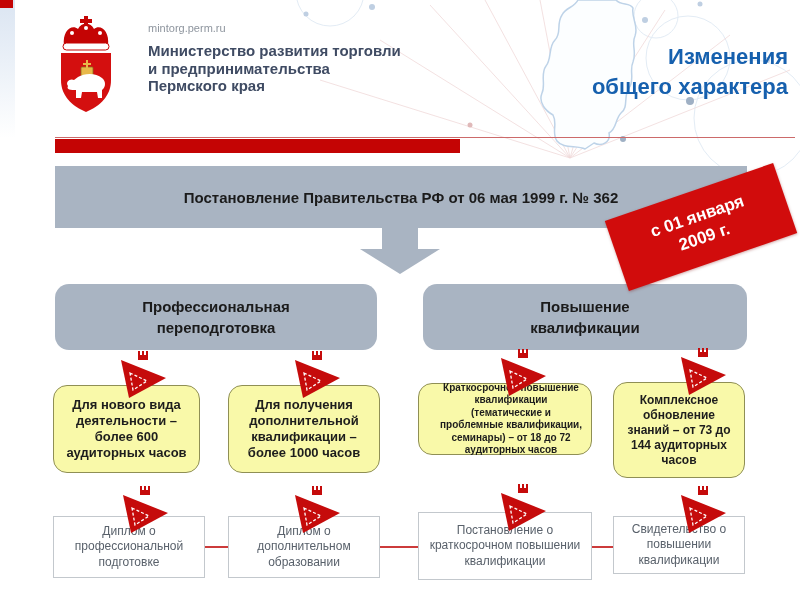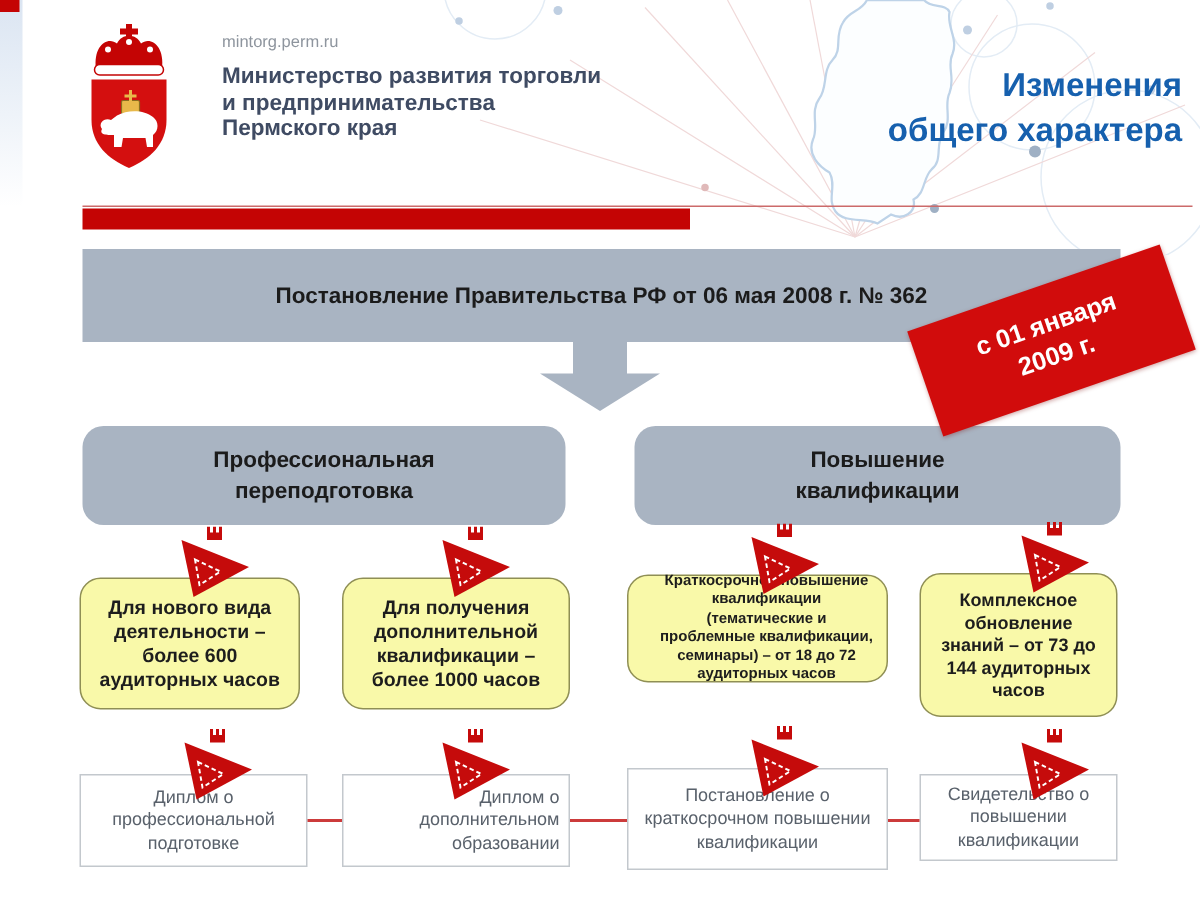--- a/index.html
+++ b/index.html
@@ -45,21 +45,21 @@
   .req-0{left:53px; top:385px;width:147px;height:88px;font-size:13px;}
   .req-1{left:228px;top:385px;width:152px;height:88px;font-size:13px;}
   .req-2{left:418px;top:383px;width:174px;height:72px;font-size:10px;padding-left:20px;}
   .req-3{left:613px;top:382px;width:132px;height:96px;font-size:12px;text-align:center;}
 
   
   .doc-card{position:absolute;background:#ffffff;border:1px solid #c3c8cd;
             display:flex;align-items:center;justify-content:center;text-align:center;
             font-size:12px;color:#59616b;line-height:1.3;z-index:1;padding:4px 6px;box-sizing:border-box;}
   .doc-0{left:53px; top:516px;width:152px;height:62px;}
-  .doc-1{left:228px;top:516px;width:152px;height:62px;text-align:right;}
+  .doc-1{left:228px;top:516px;width:152px;height:62px;}
   .doc-2{left:418px;top:512px;width:174px;height:68px;}
   .doc-3{left:613px;top:516px;width:132px;height:58px;}
 
   .connector{position:absolute;top:546px;height:2px;background:#cc3b3b;z-index:1;}
   .conn-0{left:205px;width:23px;}
   .conn-1{left:380px;width:38px;}
   .conn-2{left:592px;width:21px;}
 
   .flag{position:absolute;z-index:3;width:54px;height:48px;}
 </style>
@@ -123,21 +123,21 @@
   <div class="site-url">mintorg.perm.ru</div>
   <div class="ministry">Министерство развития торговли
 и предпринимательства
 Пермского края</div>
   <div class="slide-title">Изменения
 общего характера</div>
 
   <div class="thin-red-line"></div>
   <div class="accent-bar"></div>
 
-  <div class="decree-box">Постановление Правительства РФ от 06 мая 2008 г. № 362</div>
+  <div class="decree-box">Постановление Правительства РФ от 06 мая 1999 г. № 362</div>
 
   <div class="ribbon">с 01 января
 2009 г.</div>
 
   <svg class="down-arrow" width="80" height="46" viewBox="0 0 80 46">
     <path d="M22 0 H58 V21 H80 L40 46 L0 21 H22 Z" fill="#a9b4c2"></path>
   </svg>
 
   <div class="category-box cat-left">Профессиональная
 переподготовка</div>

